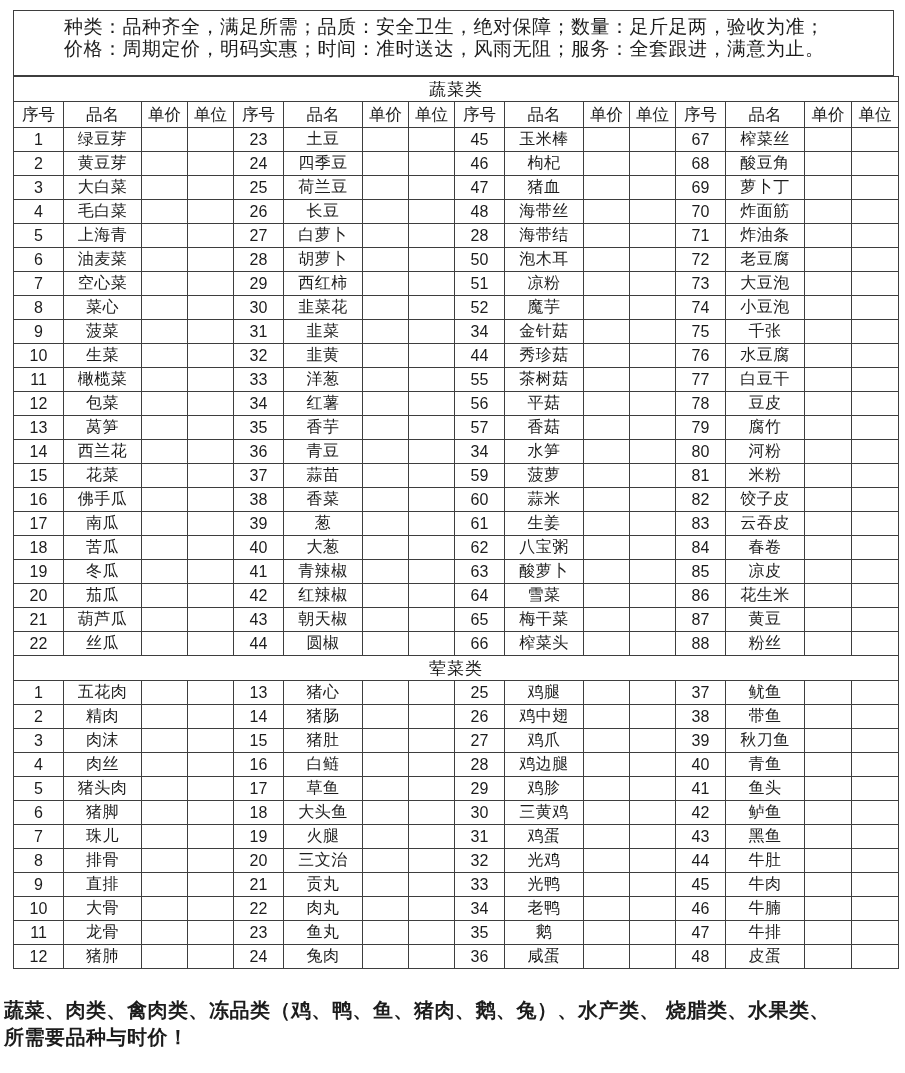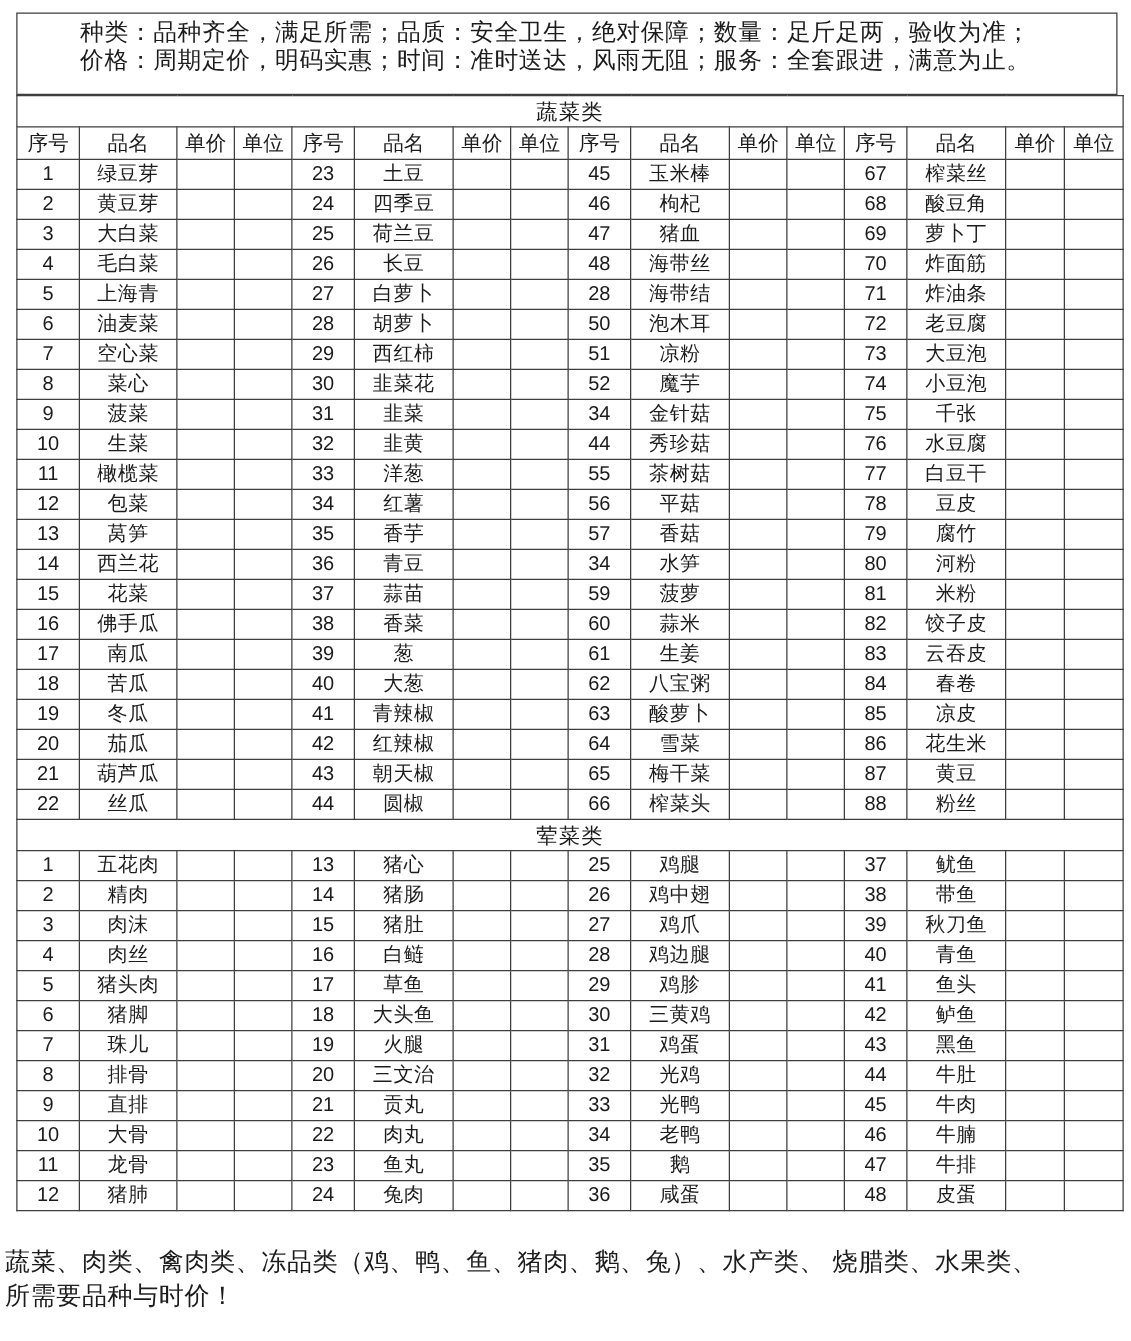--- a/index.html
+++ b/index.html
@@ -43,21 +43,21 @@
   tr.header-row{height:26px;margin-top:43px;}
   tr.header-row td{font-size:16.5px;font-weight:500;}
   tr.data-row{height:24px;}
   td.item-number{font-size:15.5px;}
   td.item-name{letter-spacing:0.5px;}
   
   .footer{
     position:absolute;left:4px;top:997px;width:899px;
   }
   .footer div{
-    font-size:20px;line-height:27px;letter-spacing:0.5px;font-weight:400;
+    font-size:20px;line-height:27px;letter-spacing:0.5px;font-weight:700;
     white-space:nowrap;
   }
 </style>
 </head>
 <body>
 
 <div class="sheet">
 
   <div class="notice">
     <div>种类：品种齐全，满足所需；品质：安全卫生，绝对保障；数量：足斤足两，验收为准；</div>

